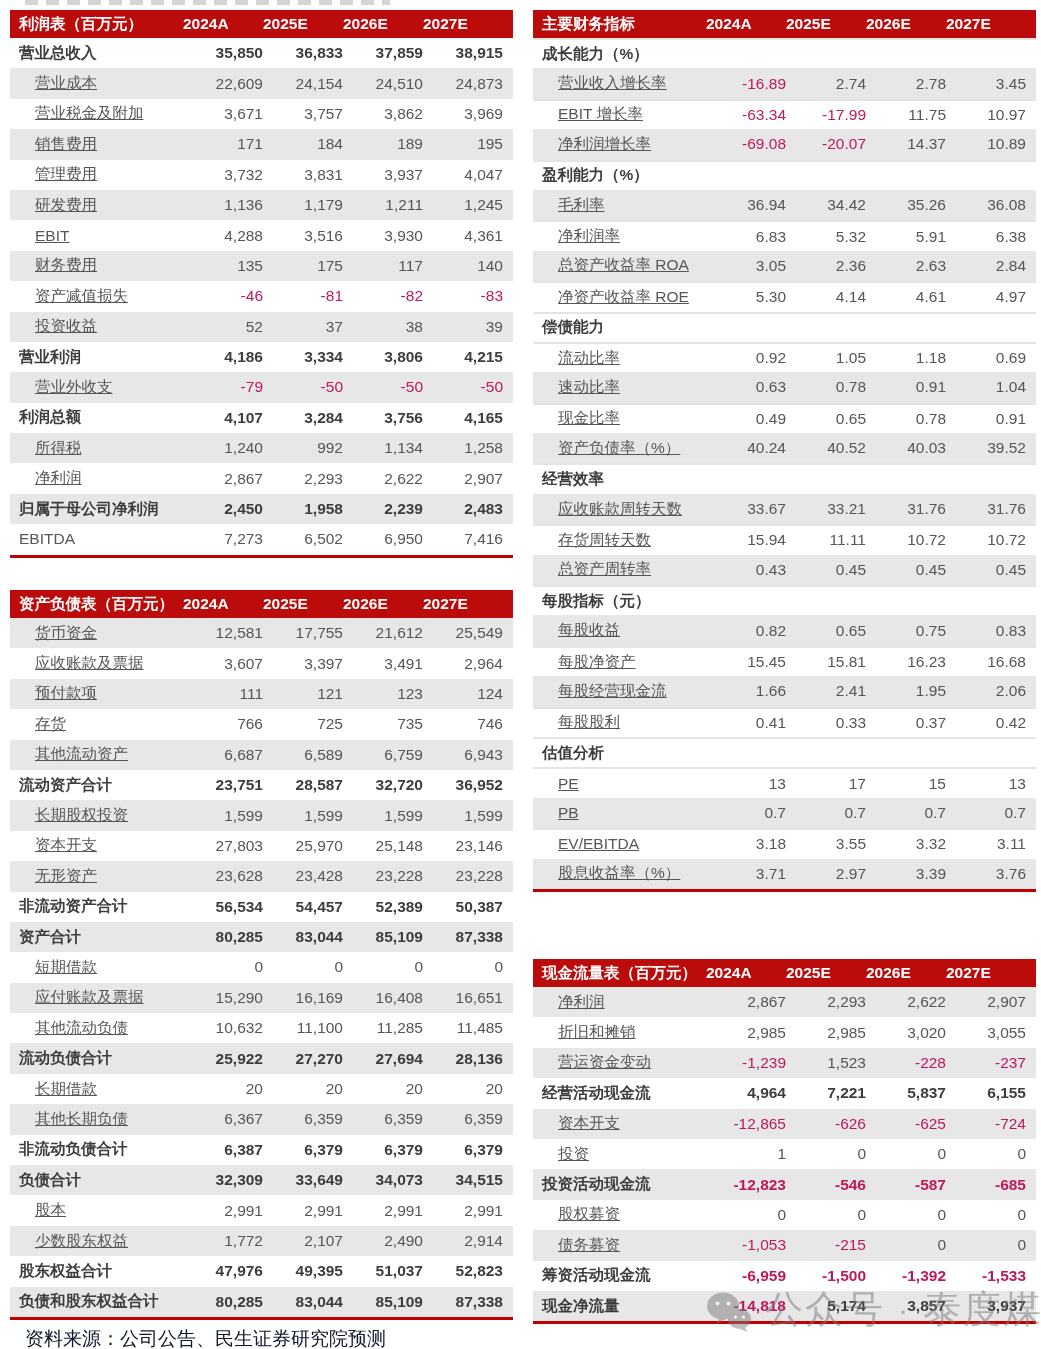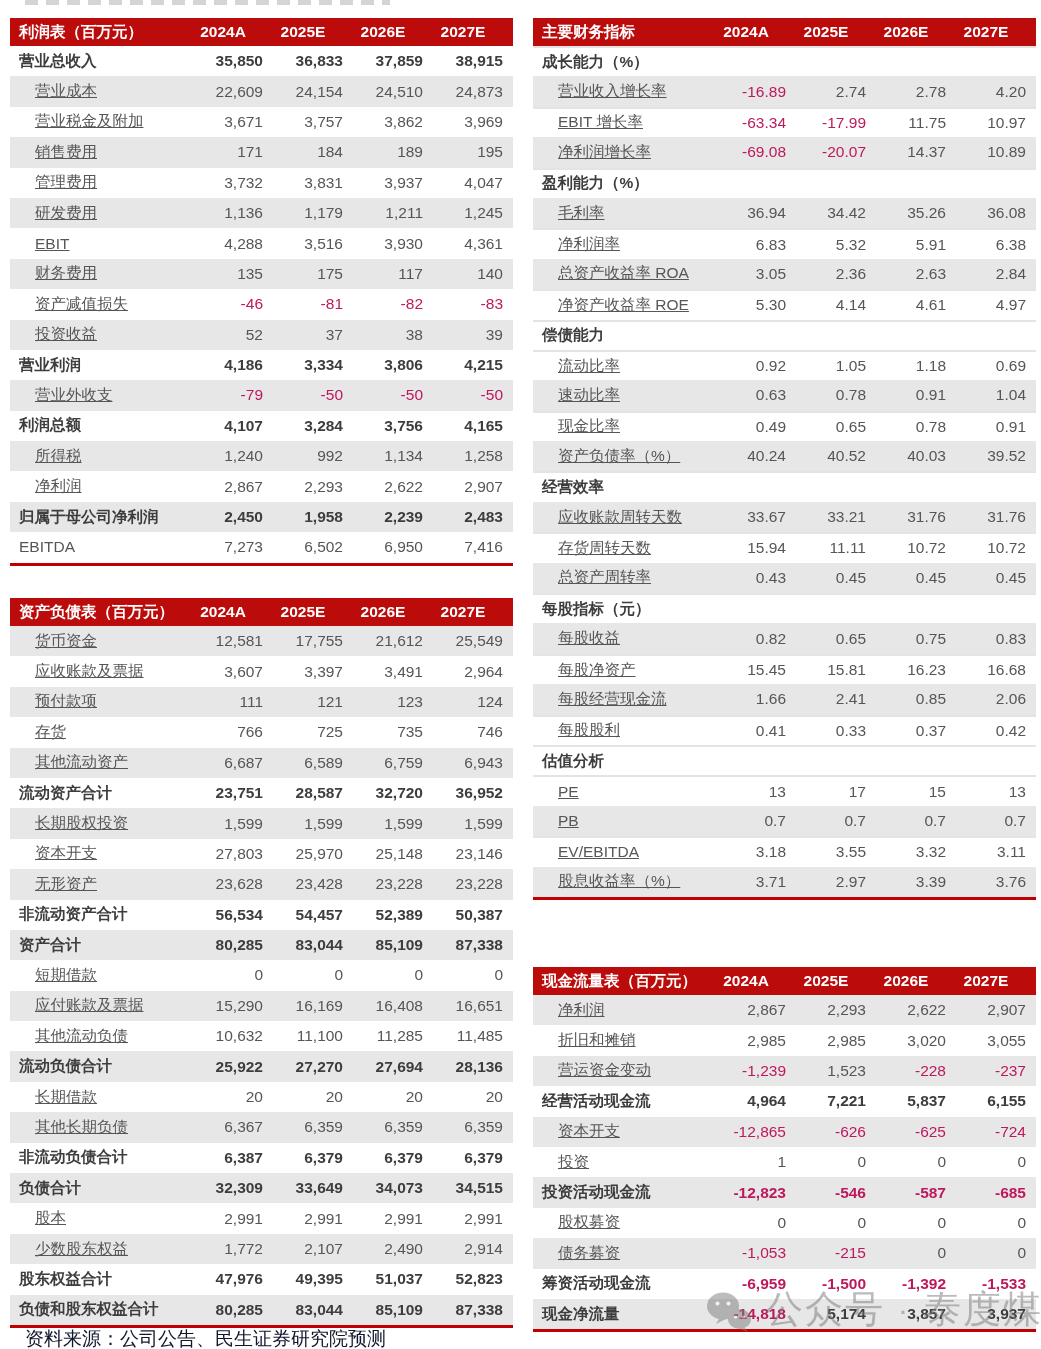--- a/index.html
+++ b/index.html
@@ -4,27 +4,27 @@
 <style>
   html,body{margin:0;padding:0;}
   body{
     width:1041px;height:1349px;position:relative;background:#ffffff;overflow:hidden;
     font-family:"Liberation Sans","DejaVu Sans",sans-serif;
   }
   .clipped-caption{
     position:absolute;left:25px;top:0;width:365px;height:5px;opacity:.75;
     background:repeating-linear-gradient(90deg,#c7c7c7 0 13px,transparent 13px 21px);
   }
-  .tbl{position:absolute;width:503px;border-bottom:3px solid #c00000;margin-top:8px;}
+  .tbl{position:absolute;width:503px;border-bottom:3px solid #c00000;}
   .tbl-header{
     height:28px;background:#bb0b0b;color:#ffffff;display:flex;align-items:center;
     font-weight:bold;font-size:15.5px;padding-right:10px;box-sizing:border-box;width:100%;
   }
   .hdr-label{flex:1;padding-left:9px;}
-  .hdr-col{width:80px;text-align:center;}
+  .hdr-col{width:80px;text-align:left;}
   .row{
     height:30.4px;display:flex;align-items:center;font-size:15.5px;color:#565656;
     padding-right:10px;box-sizing:border-box;
   }
   .row.shaded{background:#e7e7e7;}
   .row.bold{font-weight:bold;color:#3d3d3d;align-items:center;}
   .row .label{flex:1;padding-left:9px;white-space:nowrap;}
   .row.indent .label{padding-left:25px;text-decoration:underline;}
   .cell{width:80px;text-align:right;}
   .cell.neg{color:#be185d;}
@@ -359,21 +359,21 @@
       <div class="hdr-col">2027E</div>
     </div>
     <div class="row bold">
       <div class="label">成长能力（%）</div>
     </div>
     <div class="row shaded indent">
       <div class="label">营业收入增长率</div>
       <div class="cell neg">-16.89</div>
       <div class="cell">2.74</div>
       <div class="cell">2.78</div>
-      <div class="cell">4.20</div>
+      <div class="cell">3.45</div>
     </div>
     <div class="row indent">
       <div class="label">EBIT 增长率</div>
       <div class="cell neg">-63.34</div>
       <div class="cell neg">-17.99</div>
       <div class="cell">11.75</div>
       <div class="cell">10.97</div>
     </div>
     <div class="row shaded indent">
       <div class="label">净利润增长率</div>
@@ -482,21 +482,21 @@
       <div class="label">每股净资产</div>
       <div class="cell">15.45</div>
       <div class="cell">15.81</div>
       <div class="cell">16.23</div>
       <div class="cell">16.68</div>
     </div>
     <div class="row shaded indent">
       <div class="label">每股经营现金流</div>
       <div class="cell">1.66</div>
       <div class="cell">2.41</div>
-      <div class="cell">0.85</div>
+      <div class="cell">1.95</div>
       <div class="cell">2.06</div>
     </div>
     <div class="row indent">
       <div class="label">每股股利</div>
       <div class="cell">0.41</div>
       <div class="cell">0.33</div>
       <div class="cell">0.37</div>
       <div class="cell">0.42</div>
     </div>
     <div class="row bold">

